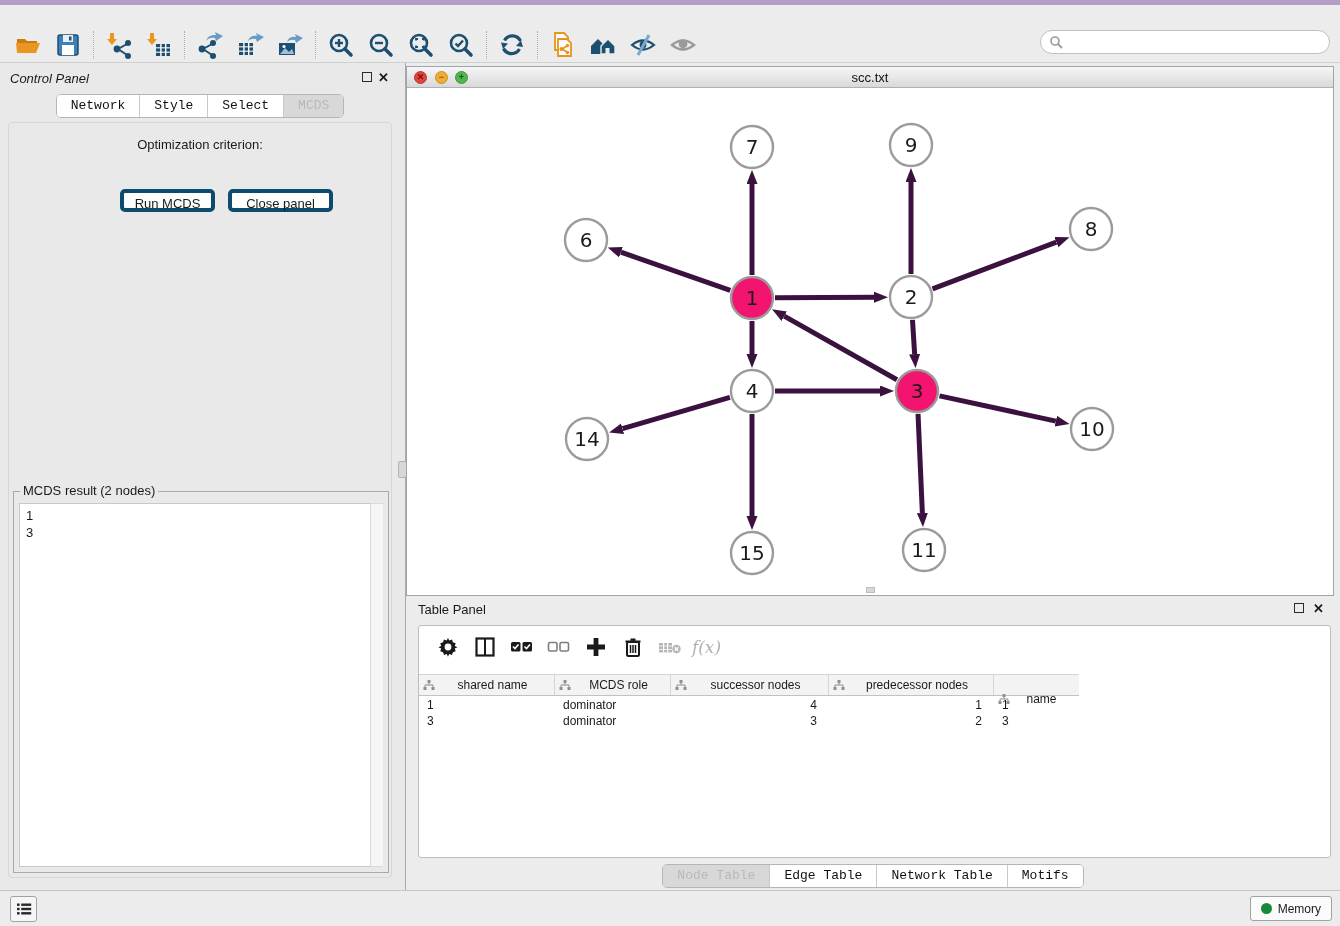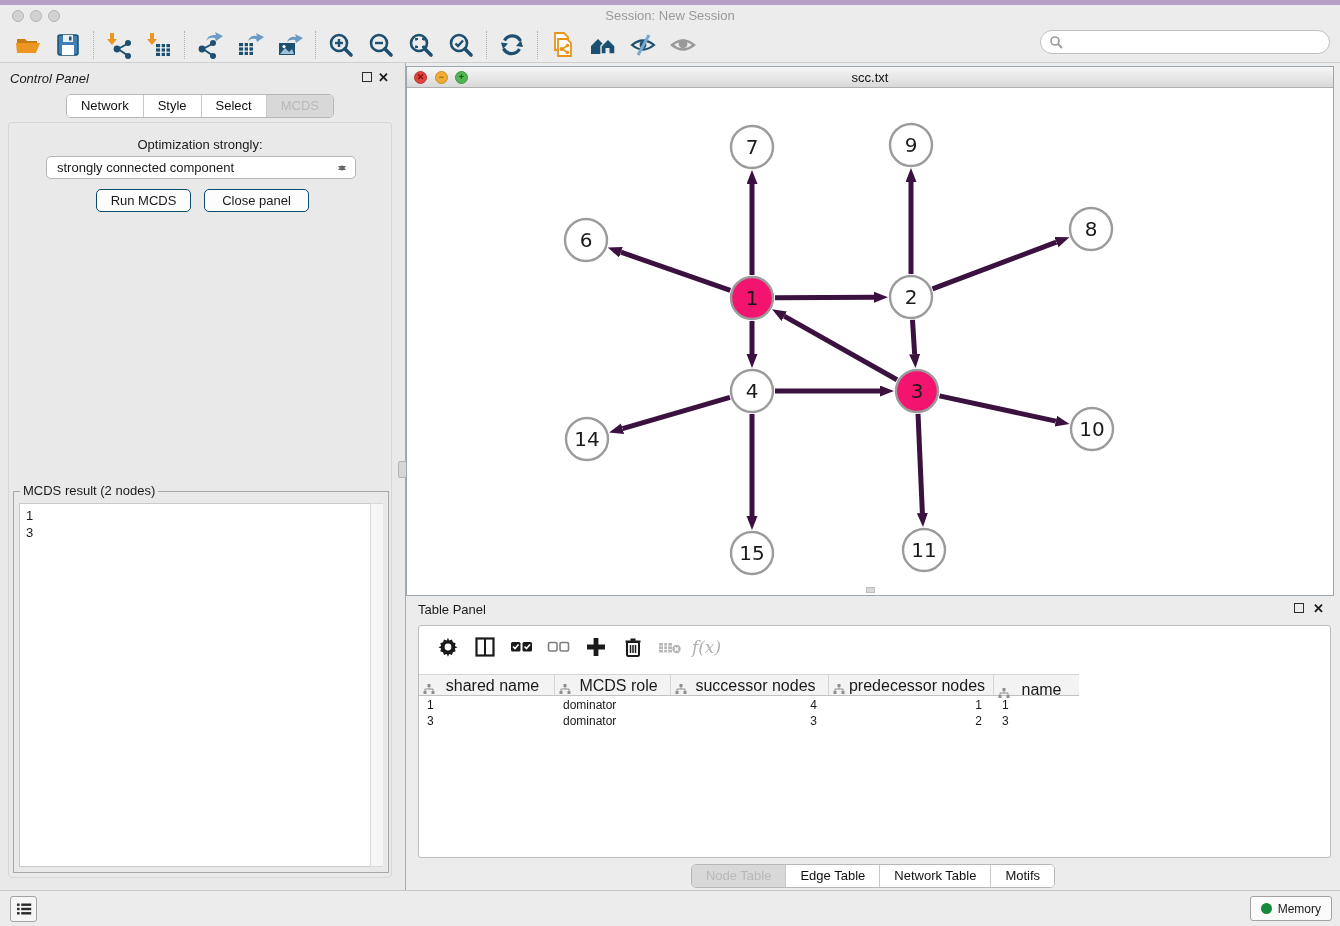--- a/index.html
+++ b/index.html
@@ -33,36 +33,36 @@
   .right-area { position:absolute; left:406px; top:0; width:934px; height:827px; background:#ececec; }
 
   
   .cp-header { position:absolute; left:0; top:0; width:400px; height:28px; }
   .cp-title { position:absolute; left:10px; top:8px;font-style:italic; }
   .float-icon { position:absolute; width:10px; height:10px; border:1.6px solid #2a2a2a; top:9px; }
   .close-x { position:absolute; top:7px; font-weight:bold; font-size:13px; color:#1a1a1a; }
   .cp-header .float-icon { right:28px; } .cp-header .close-x { right:11px; }
 
   .cp-tabs { position:absolute; left:0; top:31px; width:400px; display:flex; justify-content:center; }
-  .seg { display:flex; border:1px solid #b6b6b6; border-radius:5px; overflow:hidden; background:#fff; }
+  .seg { display:flex; border:1px solid #b6b6b6; border-radius:5px; overflow:hidden; background:#fff;font-family:Liberation Mono, monospace; }
   .seg .tab { height:22px; line-height:22px; padding:0 14px; background:#fff; color:#111;
               border-left:1px solid #c9c9c9; white-space:nowrap; }
   .seg .tab:first-child { border-left:none; }
   .seg .tab.active { background:#d8d8d8; color:#b9b9b9; }
 
   .cp-body { position:absolute; left:8px; top:59px; width:384px; height:756px;
              background:#e9e9e9; border:1px solid #d6d6d6; border-radius:4px; }
   .opt-label { position:absolute; left:0; top:14px; width:100%; text-align:center; }
   .combo { position:absolute; left:37px; top:33px; width:310px; height:23px; background:#fff;
            border:1px solid #b5b5b5; border-radius:5px; line-height:21px; padding-left:10px; }
   .combo-stepper { position:absolute; right:7px; top:2px; width:12px; height:18px; }
   .combo-stepper:before { content:""; position:absolute; left:2px; top:2px; border:4px solid transparent; border-bottom:5px solid #666; }
   .combo-stepper:after  { content:""; position:absolute; left:2px; bottom:2px; border:4px solid transparent; border-top:5px solid #666; }
-  .cp-btn { position:absolute; top:66px; height:23px; background:#fdfdfd; border:1px solid #0c4a6e;
-            border-radius:5px; text-align:center; line-height:21px; }
+  .cp-btn { position:absolute; top:66px; height:23px; background:#fdfdfd; border:4px solid #0c4a6e;
+            border-radius:5px; text-align:center; line-height:21px;margin-left:24px; }
   .btn-run { left:87px; width:95px; }
   .btn-close { left:195px; width:105px; }
 
   .fieldset { position:absolute; left:4px; top:368px; width:376px; height:382px;
               border:1px solid #a8a8a8; }
   .fieldset-legend { position:absolute; left:6px; top:-9px; background:#e9e9e9; padding:0 3px; }
   .result-area { position:absolute; left:5px; top:11px; right:5px; bottom:5px; background:#fff;
                  border:1px solid #c9c9c9; white-space:pre; padding:3px 6px; line-height:17px; overflow:hidden; }
   .result-scroll { position:absolute; right:5px; top:11px; bottom:5px; width:13px; background:#f6f6f6;
                    border:1px solid #d9d9d9; border-right:none; }
@@ -88,21 +88,21 @@
   .tp-title { position:absolute; left:12px; top:4px; }
   .tp-header .float-icon { right:36px; top:5px; } .tp-header .close-x { right:16px; top:3px; }
   .tp-box { position:absolute; left:12px; top:562px; width:913px; height:233px; background:#fff;
             border:1px solid #bcbcbc; border-radius:3px; overflow:hidden;padding-left:28px; }
   .tp-toolbar { position:absolute; left:0; top:0; width:100%; height:42px; display:flex;
                 align-items:center; padding-left:10px; }
   .tp-tbtn { width:37px; height:32px; display:flex; align-items:center; justify-content:center; }
   .fx { font-family:"DejaVu Serif", serif; font-style:italic; font-size:17px; color:#b0b0b0; }
   .tp-thead { position:absolute; left:0; top:48px; width:660px; height:22px; background:#f3f3f3;
               border-top:1px solid #d5d5d5; border-bottom:1px solid #c2c2c2; display:flex; }
-  .th { display:flex; align-items:flex-end; border-right:1px solid #d5d5d5; font-size:16px; padding:0 4px; }
+  .th { display:flex; align-items:center; border-right:1px solid #d5d5d5; font-size:12px; padding:0 4px; }
   .th .lbl { flex:1; text-align:center; }
   .tp-rows { position:absolute; left:0; top:71px; width:660px; }
   .tr { display:flex; height:16px; line-height:16px; font-size:12px; }
   .td { overflow:hidden; white-space:nowrap; }
   .tp-tabs { position:absolute; left:0; top:801px; width:934px; display:flex; justify-content:center; }
 
   
   .status-bar { position:absolute; left:0; top:890px; width:1340px; height:36px; background:#ececec;
                 border-top:1px solid #c6c6c6; }
   .list-btn { position:absolute; left:10px; top:5px; width:27px; height:26px; background:#f6f6f6;
@@ -114,26 +114,20 @@
 
   svg text { font-family:"DejaVu Sans", sans-serif; }
 </style>
 </head>
 <body>
 
 <div class="window">
 
   <div class="top-strip"></div>
 
-  <div class="titlebar">
-    <div class="traffic t1"></div>
-    <div class="traffic t2"></div>
-    <div class="traffic t3"></div>
-    <div class="win-title">Session: New Session</div>
-  </div>
 
   <div class="toolbar">
     <div class="tb-btn">
       <svg width="28" height="28" viewBox="0 0 28 28">
         <path d="M3 8 h8 l2 2 h10 v4 H3 z" fill="#c87d12"></path>
         <path d="M2 12 h24 l-4 10 H3 z" fill="#ea9620"></path>
       </svg>
     </div>
     <div class="tb-btn">
       <svg width="28" height="28" viewBox="0 0 28 28">
@@ -299,25 +293,21 @@
       </div>
       <div class="cp-tabs">
         <div class="seg" id="cp-tab-group">
             <div class="tab">Network</div>
             <div class="tab">Style</div>
             <div class="tab">Select</div>
             <div class="tab active">MCDS</div>
           </div>
       </div>
       <div class="cp-body">
-        <div class="opt-label">Optimization strongly:</div>
-        <div class="combo">
-          <span>strongly connected component</span>
-          <span class="combo-stepper"></span>
-        </div>
+        <div class="opt-label">Optimization criterion:</div>
         <div class="cp-btn btn-run">Run MCDS</div>
         <div class="cp-btn btn-close">Close panel</div>
         <div class="fieldset">
           <div class="fieldset-legend">MCDS result (2 nodes)</div>
           <div class="result-area">1
 3</div>
           <div class="result-scroll"></div>
         </div>
       </div>
     </div>

